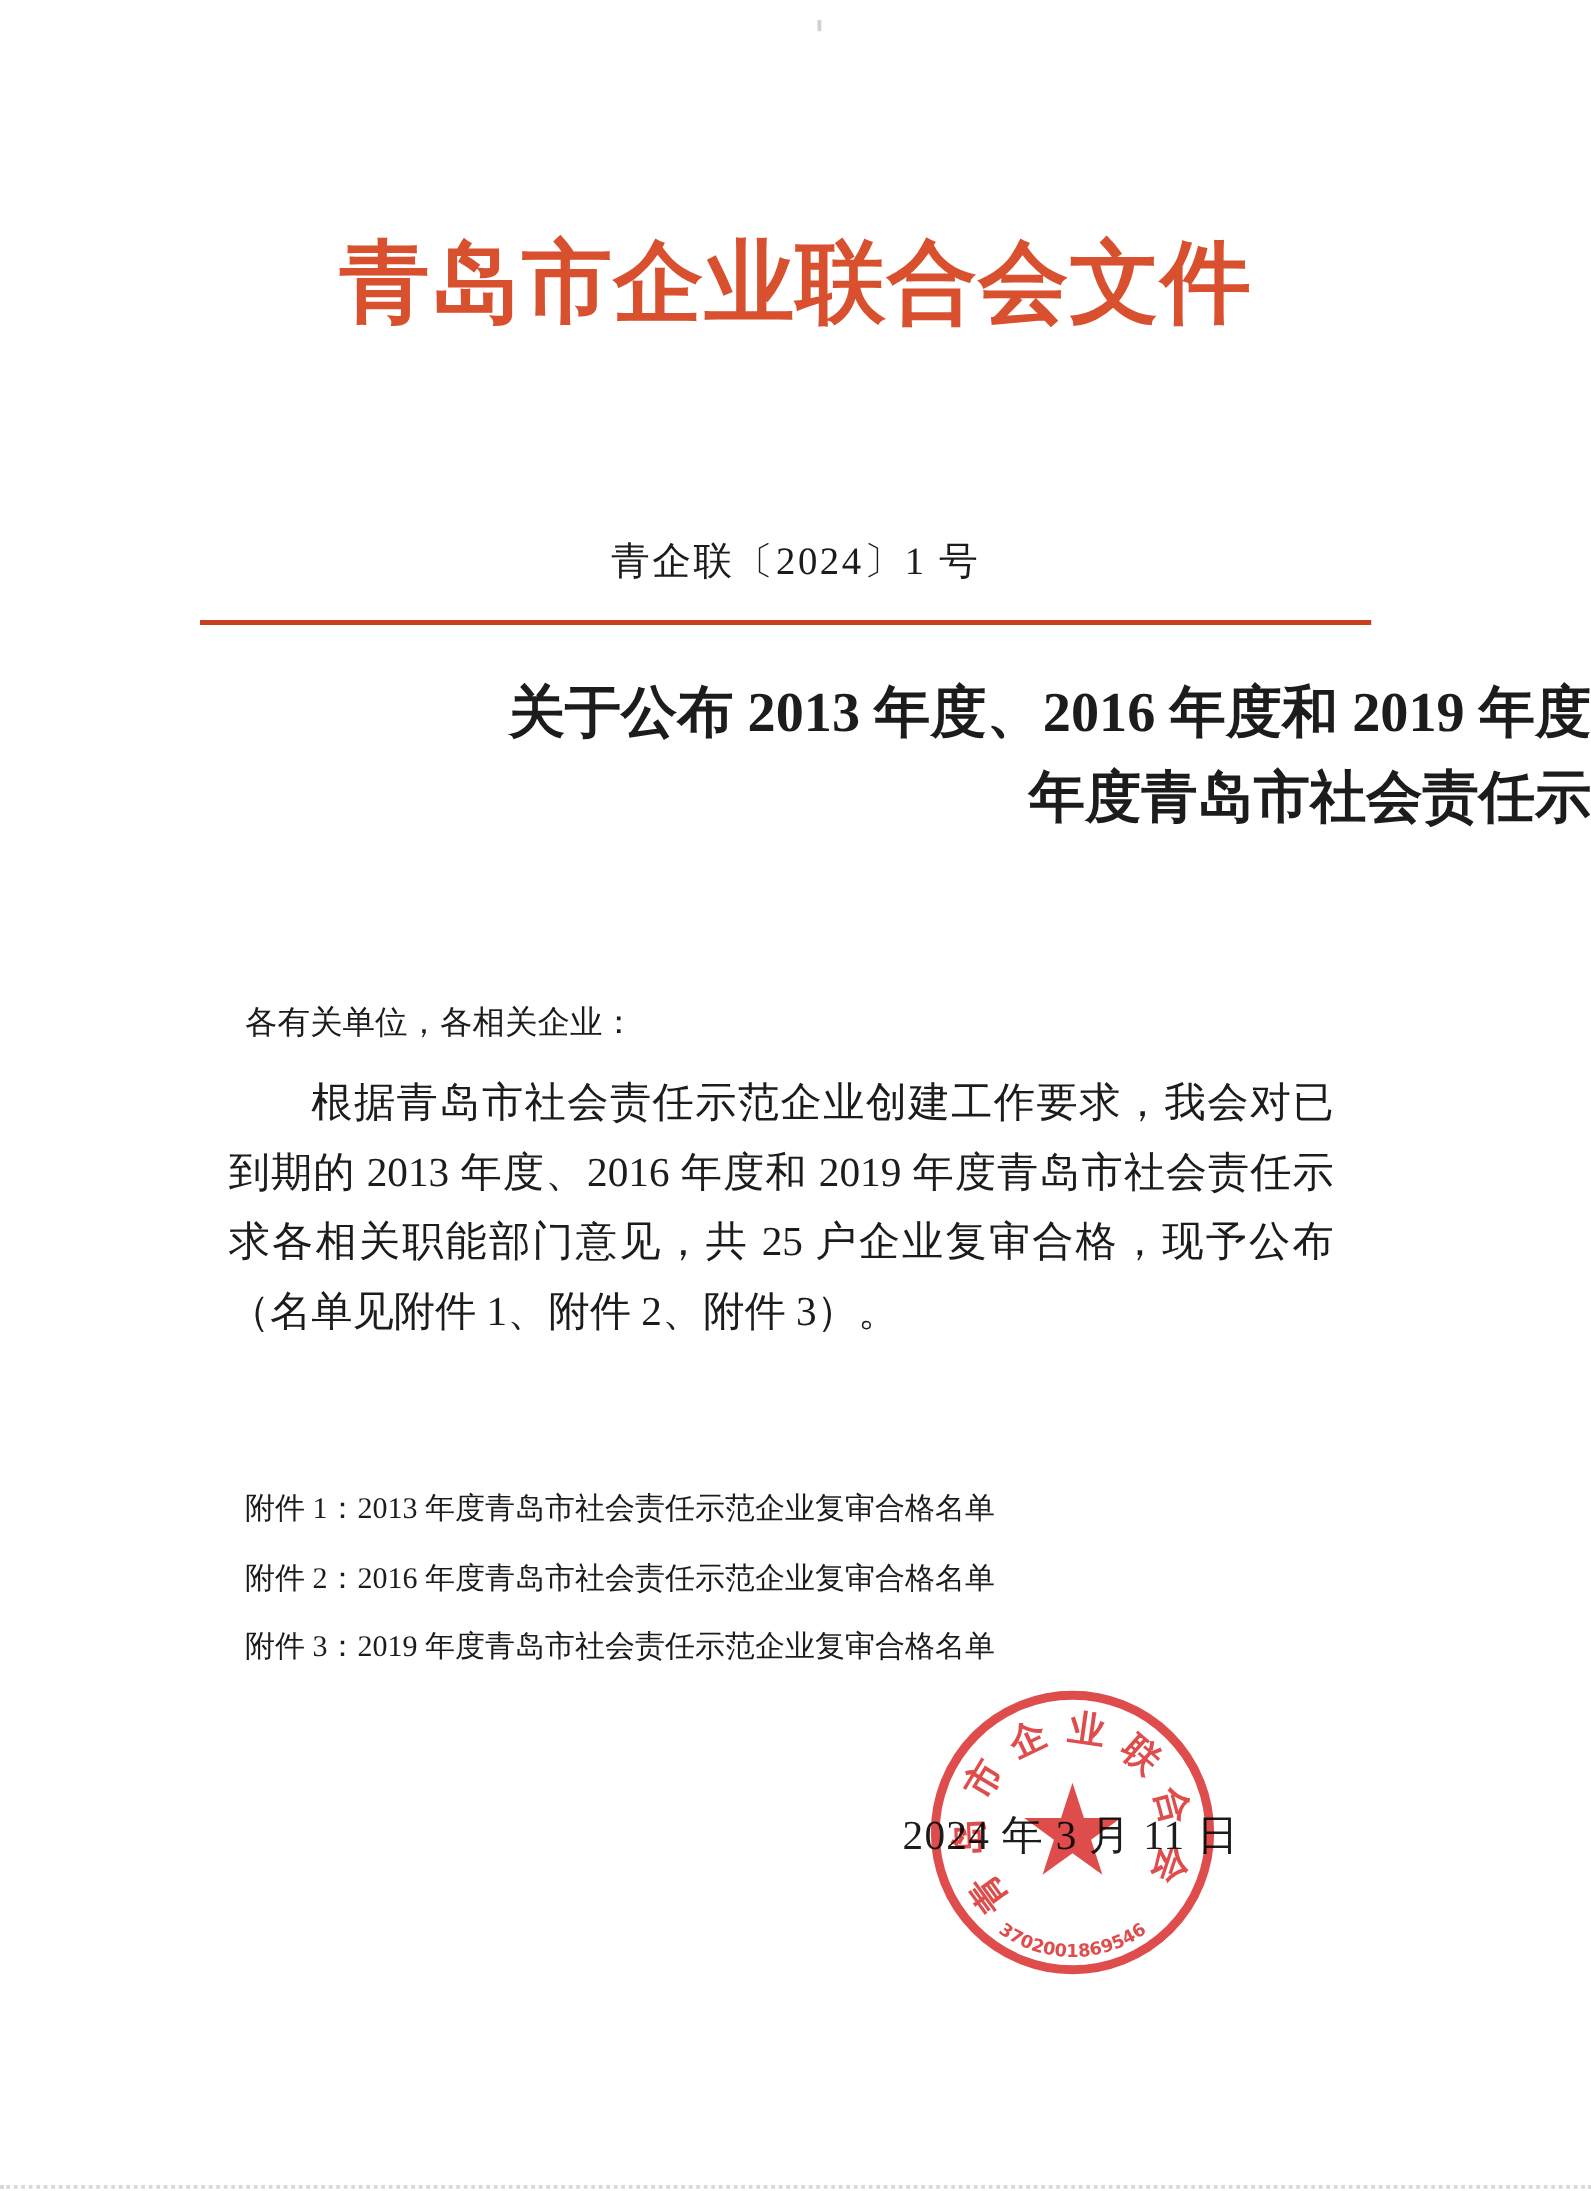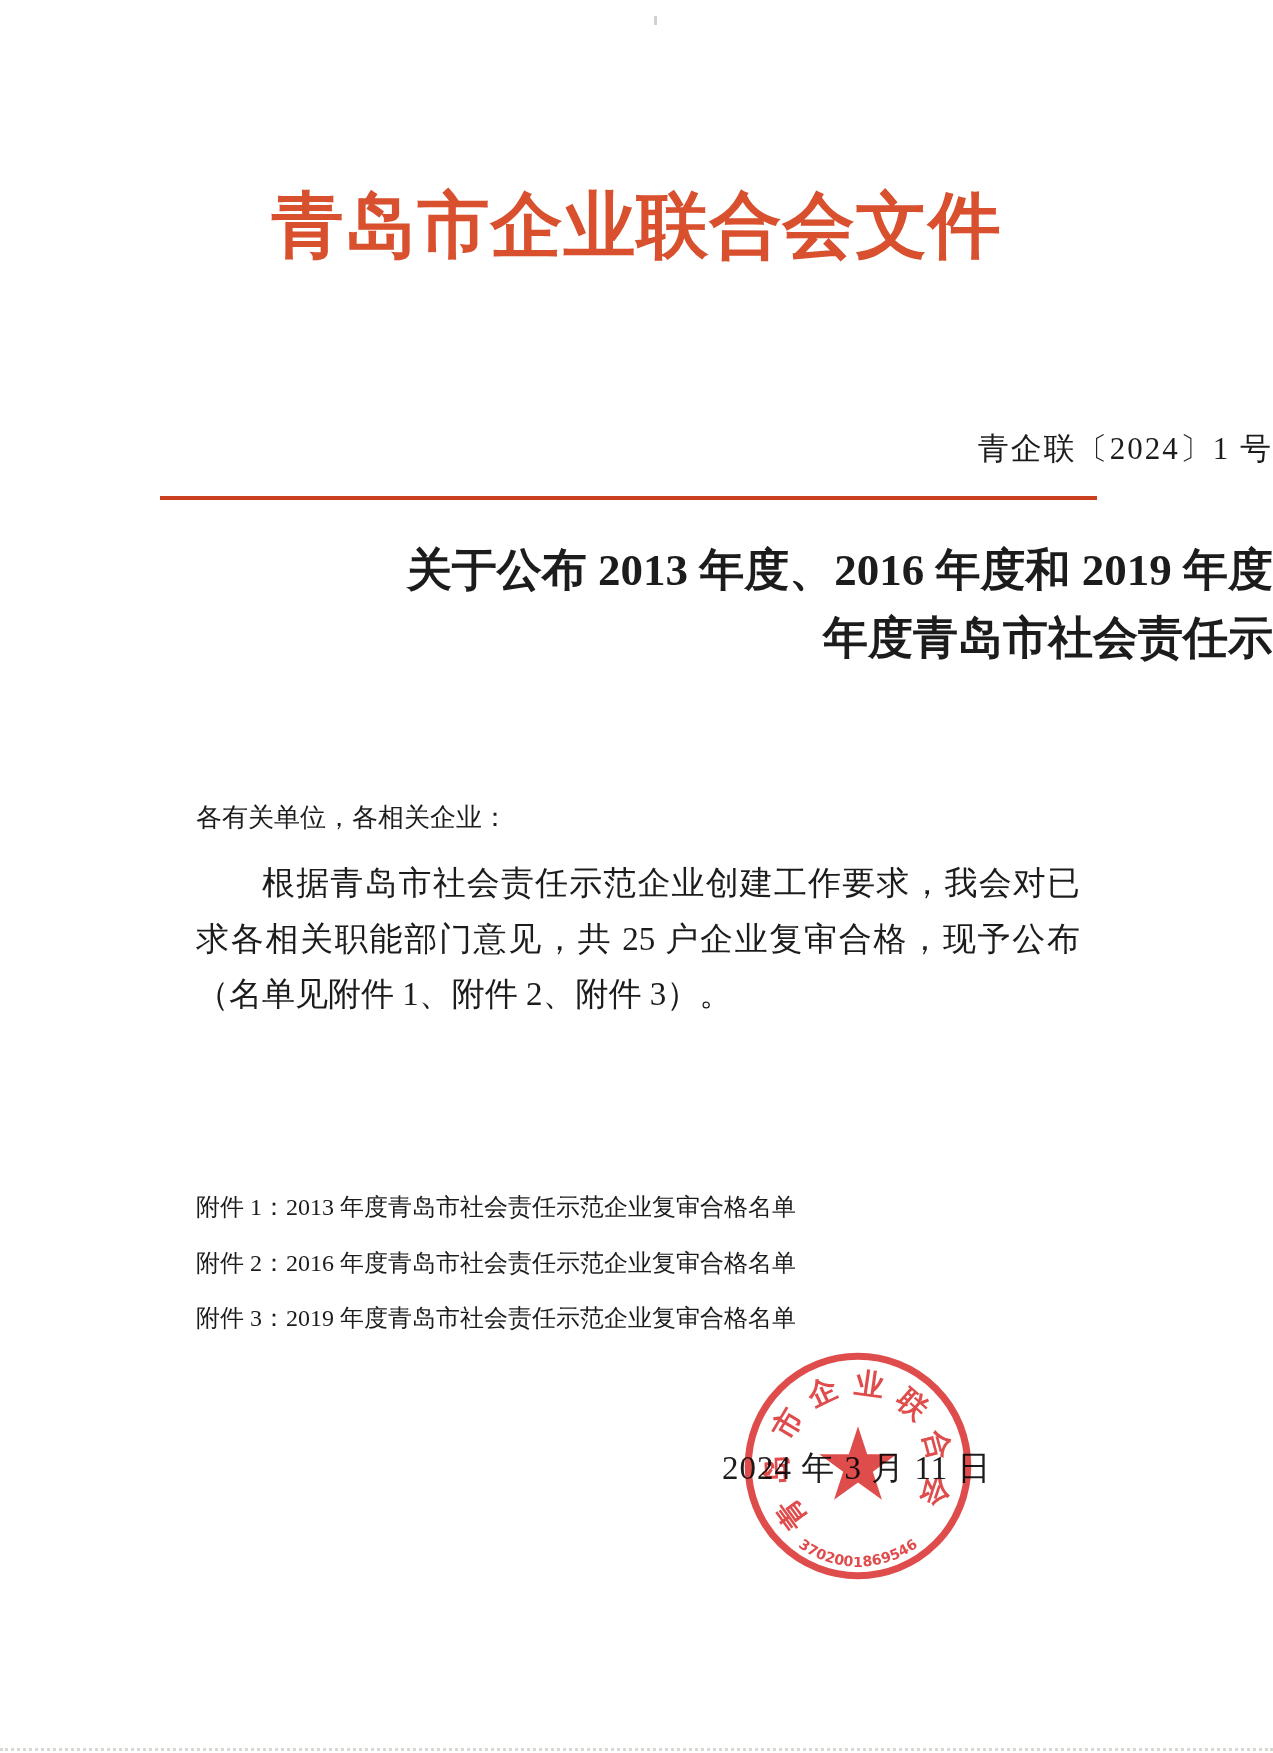--- a/index.html
+++ b/index.html
@@ -13,36 +13,36 @@
     width:1273px;height:1753px;position:relative;background:#ffffff;
     font-family:"Liberation Serif","DejaVu Serif",serif;color:var(--ink);
     overflow:hidden;
   }
   .org-title{
     position:absolute;top:178px;left:0;width:100%;text-align:center;
     font-size:72px;font-weight:900;letter-spacing:1px;color:var(--header-red);
     white-space:nowrap;
   }
   .doc-number{
-    position:absolute;top:428px;left:0;width:100%;text-align:right;
+    position:absolute;top:428px;left:0;width:100%;text-align:center;
     font-size:31px;letter-spacing:2px;
   }
   .divider{
     position:absolute;top:496px;left:160px;width:937px;height:4px;
     background:var(--divider-red);
   }
   .notice-title{
     position:absolute;top:536px;left:0;width:100%;text-align:right;
     font-size:45px;font-weight:bold;line-height:68px;white-space:nowrap;
   }
   .salutation{
     position:absolute;left:196px;top:800px;width:884px;font-size:26px;
   }
   .paragraph{
-    position:absolute;left:196px;top:856px;width:884px;
+    position:absolute;left:183px;top:856px;width:884px;
   }
   .para-line{
     height:55.5px;line-height:55.5px;font-size:33px;white-space:nowrap;
     text-align:justify;text-align-last:justify;
   }
   .para-line.first{text-indent:2em;}
   .para-line.last{text-align-last:left;white-space:normal;}
   .attachments{
     position:absolute;left:196px;top:1180px;width:900px;
   }
@@ -83,20 +83,21 @@
 
 <div class="notice-title">
   <div>关于公布 2013 年度、2016 年度和 2019 年度</div>
   <div>年度青岛市社会责任示</div>
 </div>
 
 <div class="salutation">各有关单位，各相关企业：</div>
 
 <div class="paragraph">
     <div class="para-line first">根据青岛市社会责任示范企业创建工作要求，我会对已</div>
+    <div class="para-line">到期的 2013 年度、2016 年度和 2019 年度青岛市社会责任示</div>
     <div class="para-line">求各相关职能部门意见，共 25 户企业复审合格，现予公布</div>
     <div class="para-line last">（名单见附件 1、附件 2、附件 3）。</div>
   </div>
 
 <div class="attachments">
     <div class="attachment-item first">附件 1：2013 年度青岛市社会责任示范企业复审合格名单</div>
     <div class="attachment-item">附件 2：2016 年度青岛市社会责任示范企业复审合格名单</div>
     <div class="attachment-item last">附件 3：2019 年度青岛市社会责任示范企业复审合格名单</div>
   </div>
 

